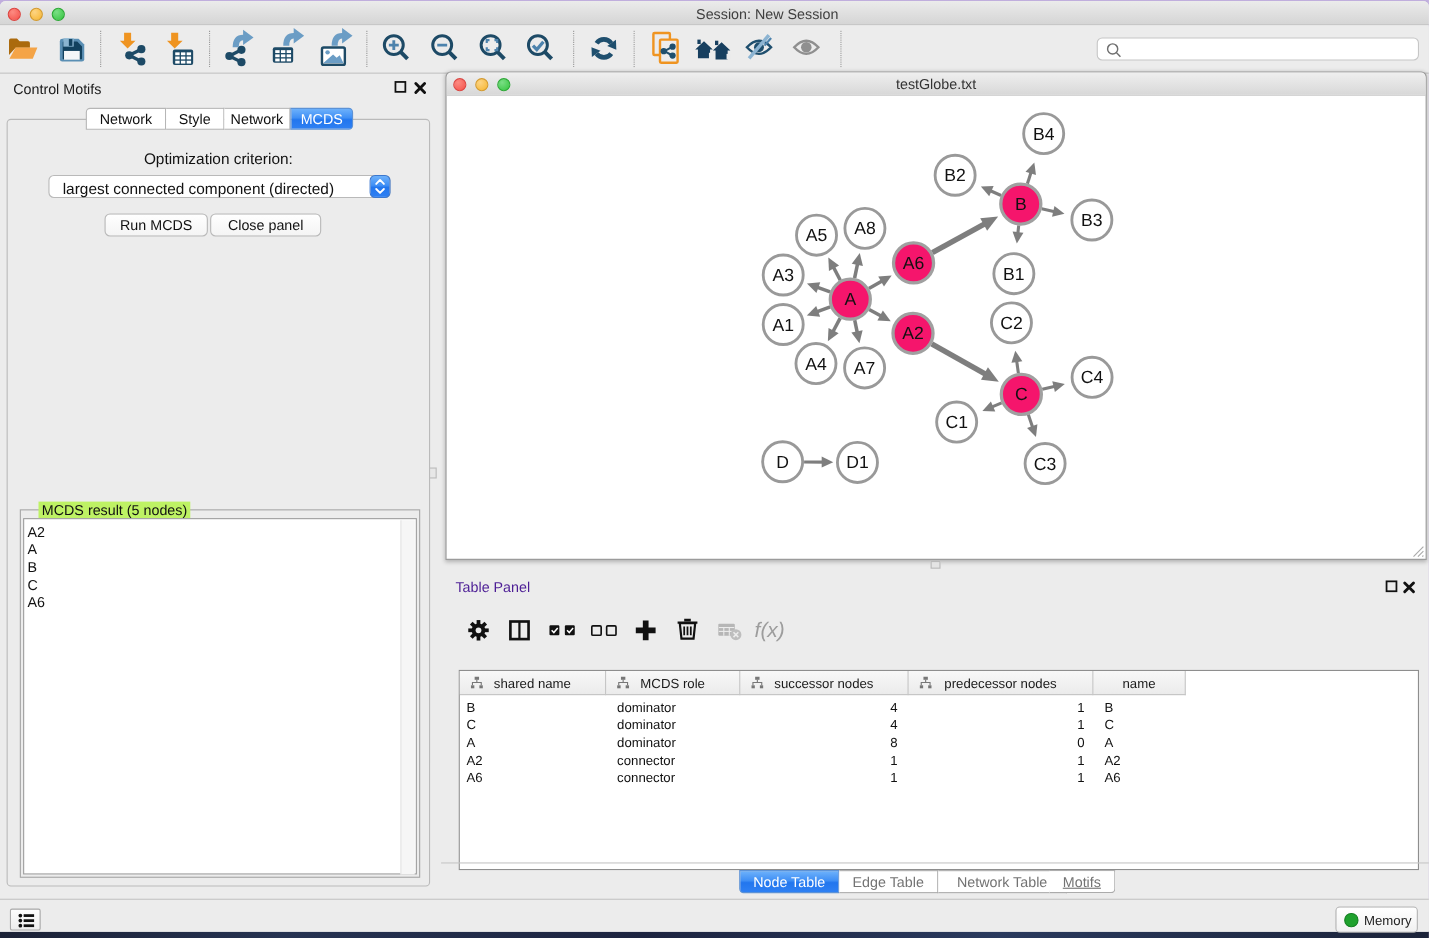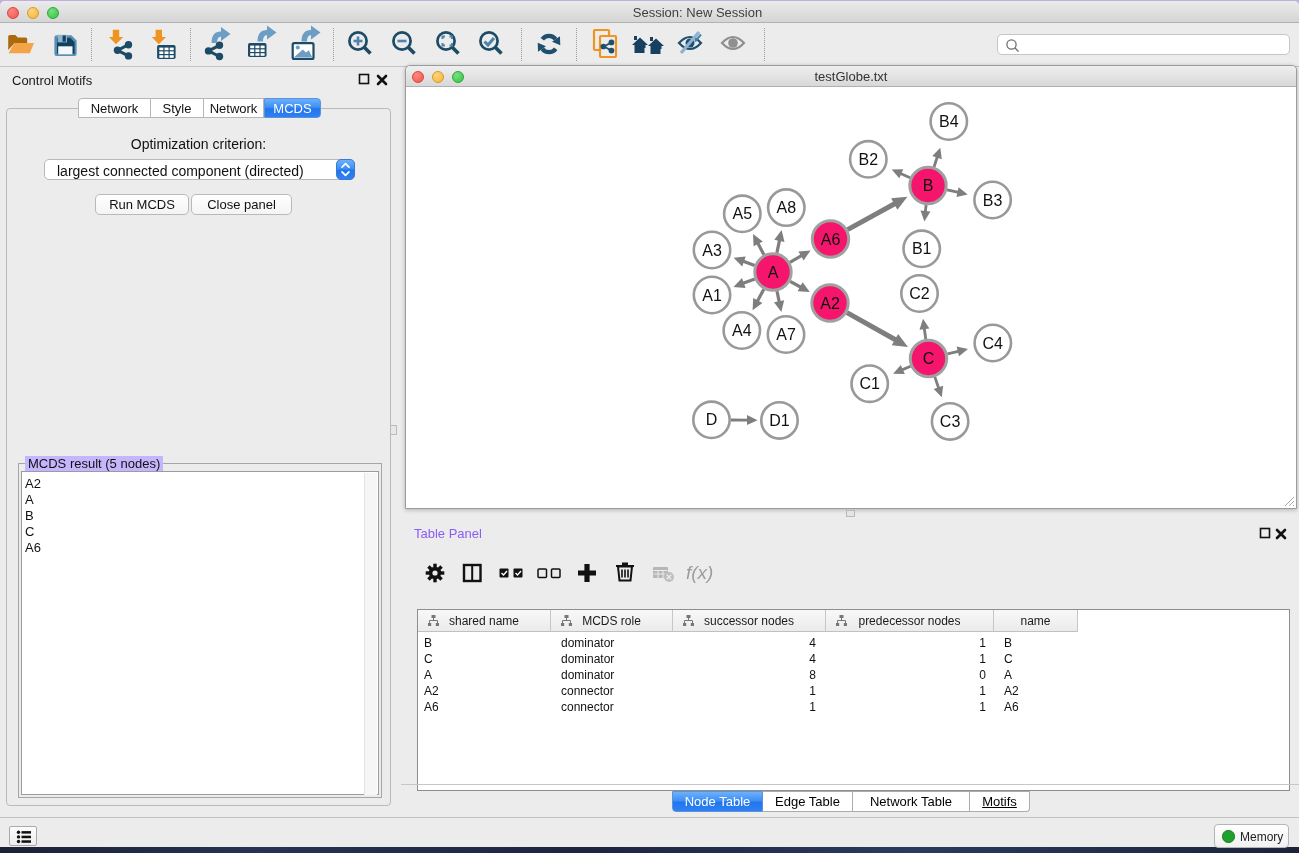--- a/index.html
+++ b/index.html
@@ -48,49 +48,49 @@
   background:#fff; border:1px solid #b9b9b9; border-radius:5px; }
 #combo .txt { position:absolute; left:12px; top:2.5px; font-size:14px; color:#111; white-space:nowrap; }
 #combo .spin { position:absolute; right:-1px; top:-1px; width:19px; height:21px;
   border-radius:5px; background:linear-gradient(#6db1fb,#3f8ff5 45%,#2276ee 55%,#2e80f3);
   border:1px solid #3c78cf; }
 .btn { position:absolute; top:85px; height:21px; background:linear-gradient(#ffffff,#f4f4f4);
   border:1px solid #b9b9b9; border-radius:5px; font-size:13px; color:#111;
   text-align:center; line-height:19px; }
 #fieldset { position:absolute; left:11px; top:354px; width:364px; height:335px;
   border:1px solid #a6a6a6; }
-#fieldset .legend { position:absolute; left:6px; top:-8px; background:#c4b5fd;
+#fieldset .legend { position:absolute; left:16px; top:-8px; background:#bef264;
   padding:0 3px; font-size:13px; color:#111; }
 #mcds-list { position:absolute; left:2px; top:7px; width:358px; height:324px;
   background:#fff; border:1px solid #9c9c9c; font-size:13px; color:#111; }
 #mcds-list .items { position:absolute; left:3px; top:4px; line-height:16px; }
 #mcds-list .sb { position:absolute; right:1px; top:1px; width:13px; height:322px;
   background:#f6f6f6; border-left:1px solid #e3e3e3; }
 
 #netwin { position:absolute; left:405px; top:64px; width:892px; height:444px;
   background:#fff; border:1px solid #9b9b9b; border-radius:5px 5px 0 0;
   box-shadow:0 1px 4px rgba(0,0,0,0.25);padding-left:10px; }
 #nw-title { position:absolute; left:0; top:0; width:100%; height:21px;
   background:linear-gradient(#efefef,#d8d8d8); border-bottom:1px solid #b0b0b0;
   border-radius:5px 5px 0 0; }
 #nw-title .t { position:absolute; top:3px; width:100%; text-align:center; font-size:13px; color:#333; }
 .nlight { position:absolute; top:4.5px; width:12px; height:12px; border-radius:50%; }
 
 #tpanel { position:absolute; left:401px; top:516px; width:898px; height:300px; }
-#tpanel .title { position:absolute; left:13px; top:9px; font-size:13px; color:#8b5cf6; }
+#tpanel .title { position:absolute; left:13px; top:9px; font-size:13px; color:#4c1d95; }
 #ttable { position:absolute; left:16px; top:81px; width:873px; height:182px;
   background:#fff; border:1px solid #8e8e8e;margin-top:11px; }
 #thead { position:absolute; left:0; top:0; height:22px; width:660px;
   background:linear-gradient(#f8f8f8,#ebebeb); border-bottom:1px solid #c0c0c0; }
 .hcell { position:absolute; top:0; height:22px; border-right:1px solid #c6c6c6;
   font-size:12px; color:#1a1a1a; text-align:center; line-height:22px; }
 .trow { position:absolute; font-size:12px; color:#111; height:16px; line-height:16px; }
 #btabs { position:absolute; left:0; top:274px; width:898px; height:22px; }
 .btab { position:absolute; top:0; height:21px; background:#fff; border:1px solid #ababab;
-  font-size:13px; color:#000000; text-align:center; line-height:20px; }
+  font-size:13px; color:#737373; text-align:center; line-height:20px; }
 .btab.sel { background:linear-gradient(#6db1fb,#3f8ff5 45%,#2276ee 55%,#2e80f3);
   color:#fff; border-color:#5c92d6; }
 svg text { font-family:"Liberation Sans", sans-serif; }
 </style>
 </head>
 <body>
 <div id="deskbottom"></div>
 <div id="app">
   <div id="titlebar">
     <div class="light" style="left:7px; background:radial-gradient(circle at 35% 30%,#fc8b82,#f55049); border:0.5px solid #dc4440;"></div>
@@ -463,21 +463,21 @@
 <div class="trow" style="left:143px; top:89px;">connector</div>
 <div class="trow" style="left:255px; top:89px; width:143px; text-align:right;">1</div>
 <div class="trow" style="left:408px; top:89px; width:160px; text-align:right;">1</div>
 <div class="trow" style="left:586px; top:89px;">A6</div>
     </div>
     <div style="position:absolute;left:0;top:267px;width:898px;height:1px;background:#c6c6c6;"></div>
     <div id="btabs">
       <div class="btab sel" style="left:271px; width:91px; border-radius:0 0 0 4px;">Node Table</div>
       <div class="btab" style="left:362px; width:90px; border-left:0;">Edge Table</div>
       <div class="btab" style="left:452px; width:117px; border-left:0;">Network Table</div>
-      <div class="btab" style="left:569px; width:60px; border-left:0; border-radius:0 0 4px 0;text-decoration:underline;">Motifs</div>
+      <div class="btab" style="left:553px; width:60px; border-left:0; border-radius:0 0 4px 0;text-decoration:underline;">Motifs</div>
     </div>
   </div>
   <div id="statusbar">
     <div id="listbtn">
       <svg width="28" height="20" viewBox="0 0 28 20" style="position:absolute;left:0;top:0;">
         <circle cx="8.5" cy="5.3" r="1.7" fill="#111"></circle>
           <rect x="11.5" y="4.1" width="9.5" height="2.5" fill="#111"></rect>
         <circle cx="8.5" cy="9.9" r="1.7" fill="#111"></circle>
           <rect x="11.5" y="8.7" width="9.5" height="2.5" fill="#111"></rect>
         <circle cx="8.5" cy="14.5" r="1.7" fill="#111"></circle>

